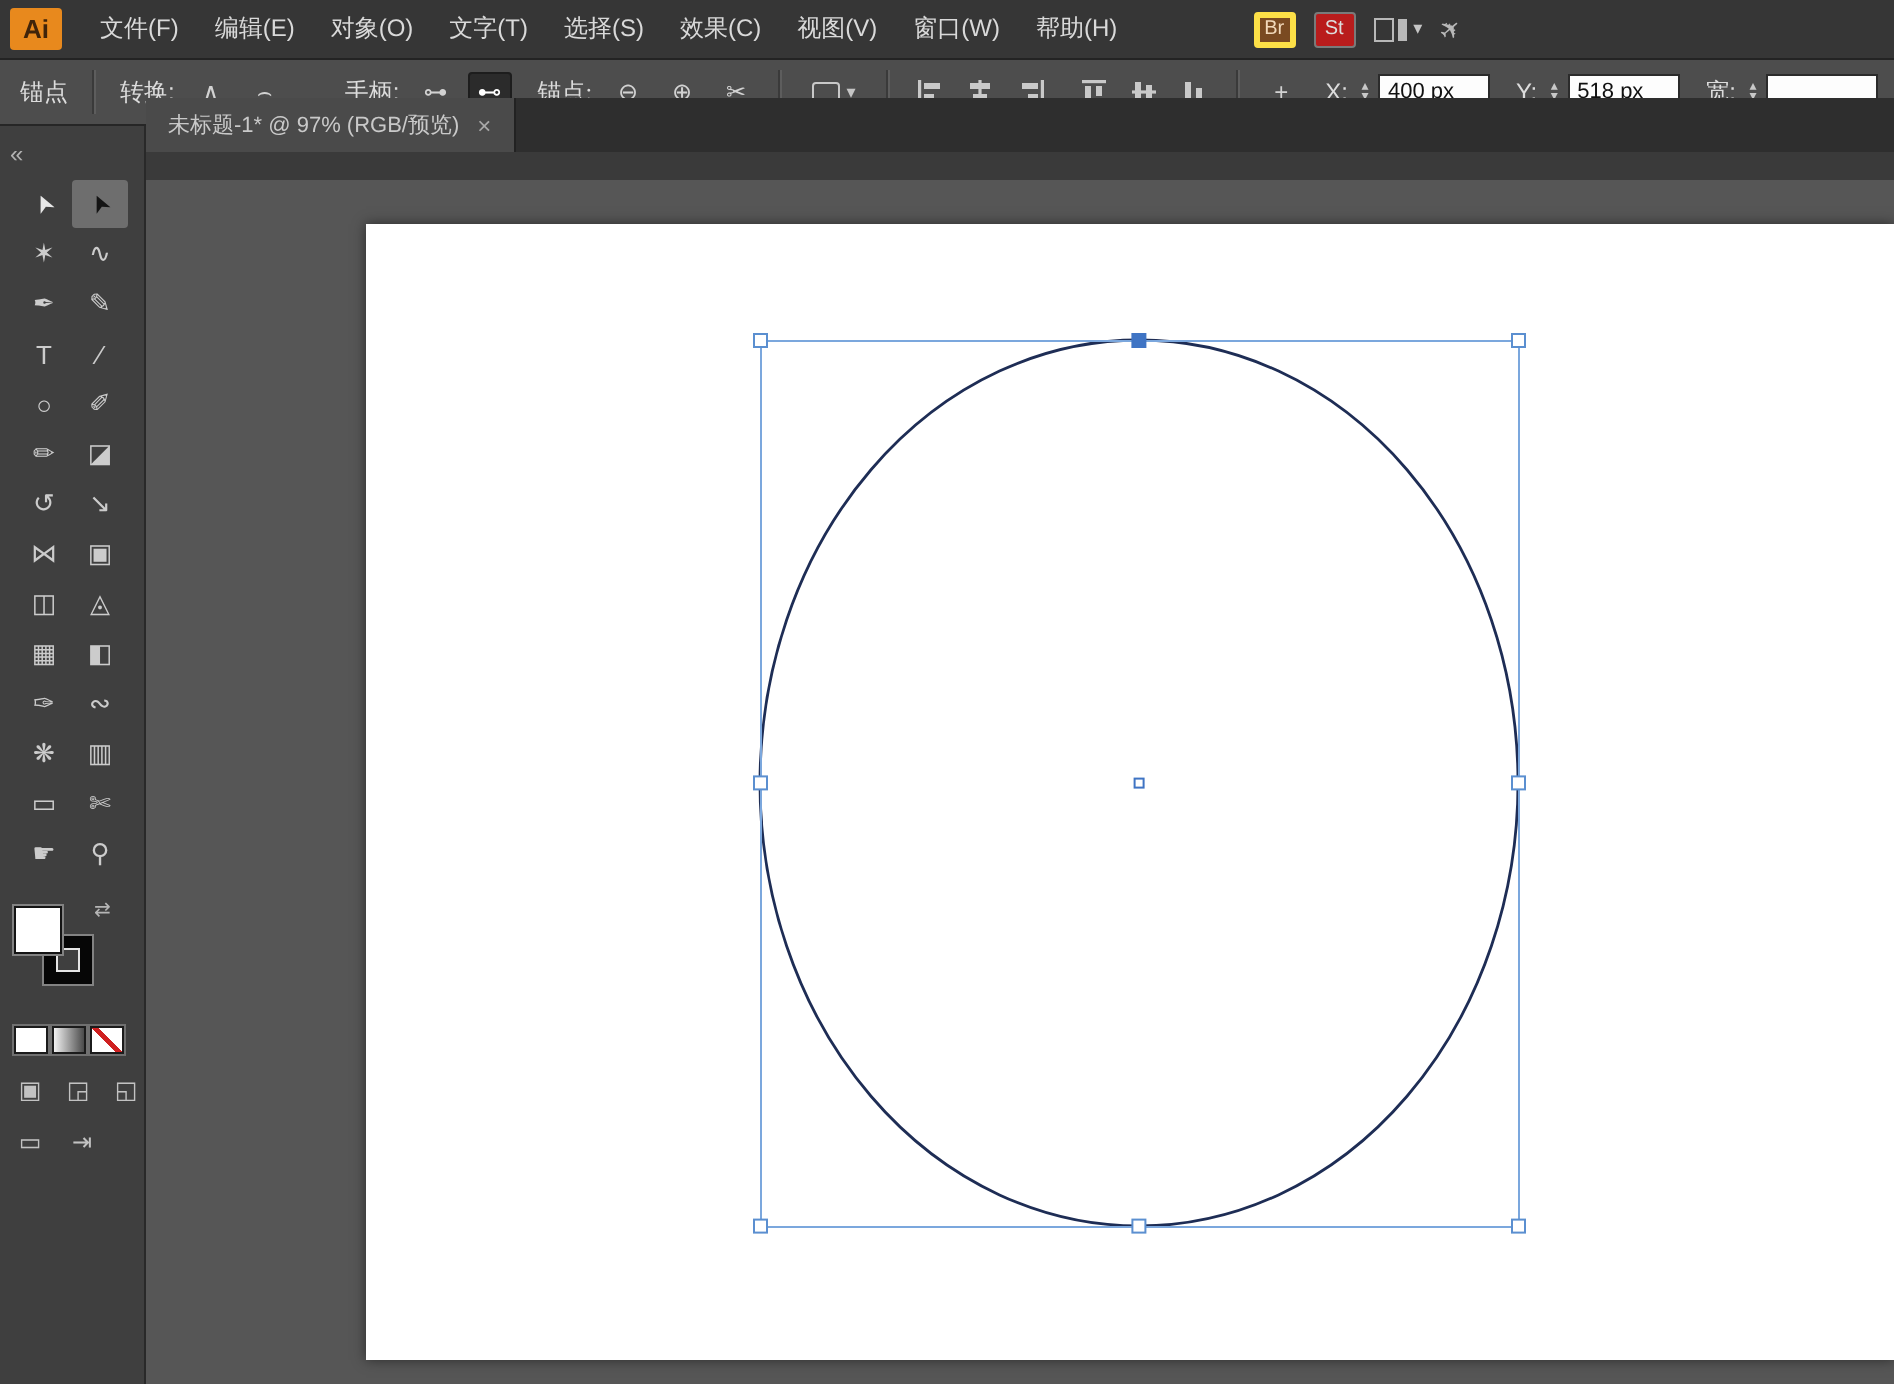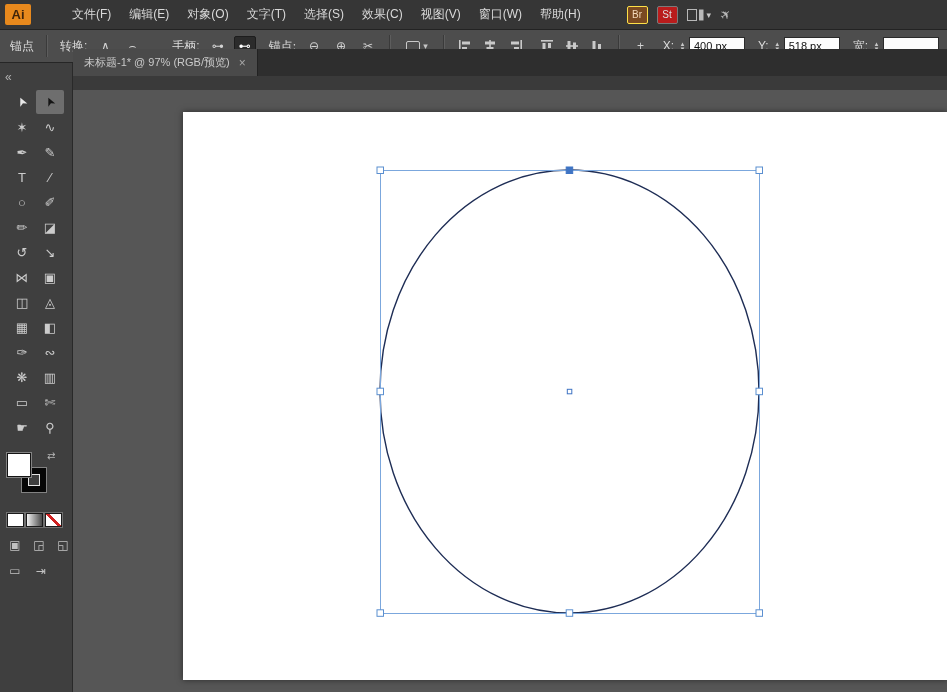--- a/index.html
+++ b/index.html
@@ -2,27 +2,27 @@
 <html><head>
 <meta charset="utf-8">
 <style>
   * { margin:0; padding:0; box-sizing:border-box; }
   html,body { width:947px; height:692px; overflow:hidden; }
   body { font-family:"Liberation Sans","DejaVu Sans",sans-serif; background:#3a3a3a; }
   #app { position:relative; width:947px; height:692px; background:#3a3a3a; }
 
   
   #menubar { position:absolute; left:0; top:0; width:947px; height:30px; background:#363636;
-             border-bottom:1px solid #232323; display:flex; align-items:center; color:#d9d9d9; font-size:12px;gap:22px; }
+             border-bottom:1px solid #232323; display:flex; align-items:center; color:#d9d9d9; font-size:12px; }
   .ai-logo { width:26px; height:21px; margin:0 10px 0 5px; background:#e8891d; color:#40240a;
              font-weight:bold; font-size:13px; display:flex; align-items:center; justify-content:center; border-radius:2px; }
   .menu-item { padding:0 9px; height:30px; line-height:29px; cursor:default; white-space:nowrap; }
   .mb-right { margin-left:auto; margin-right:216px; display:flex; align-items:center; gap:9px; }
   .badge { width:21px; height:18px; border-radius:2px; font-size:10px; display:flex; align-items:center; justify-content:center; }
-  .badge-br { background:#7a4a21; color:#f2d9ba; border:1px solid #fde047; }
+  .badge-br { background:#7a4a21; color:#f2d9ba; border:3px solid #fde047; }
   .badge-st { background:#b91c1c; color:#dddddd; border:1px solid #7a7a7a; }
   .ws { display:flex; align-items:center; gap:3px; }
   .chev { font-size:9px; color:#c5c5c5; }
   .gpu { color:#b8b8b8; font-size:13px; display:inline-block; transform:rotate(-40deg); }
 
   
   #controlbar { position:absolute; left:0; top:30px; width:947px; height:33px; background:#4d4d4d;
                 border-bottom:1px solid #262626; display:flex; align-items:center; color:#dcdcdc;
                 font-size:12px; padding:0 8px; gap:5px; white-space:nowrap; }
   .cb-label { margin:0 2px; }

